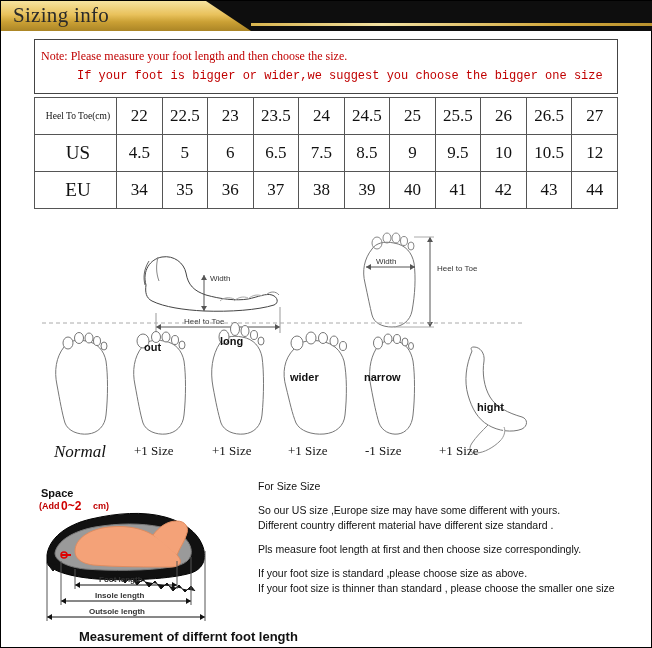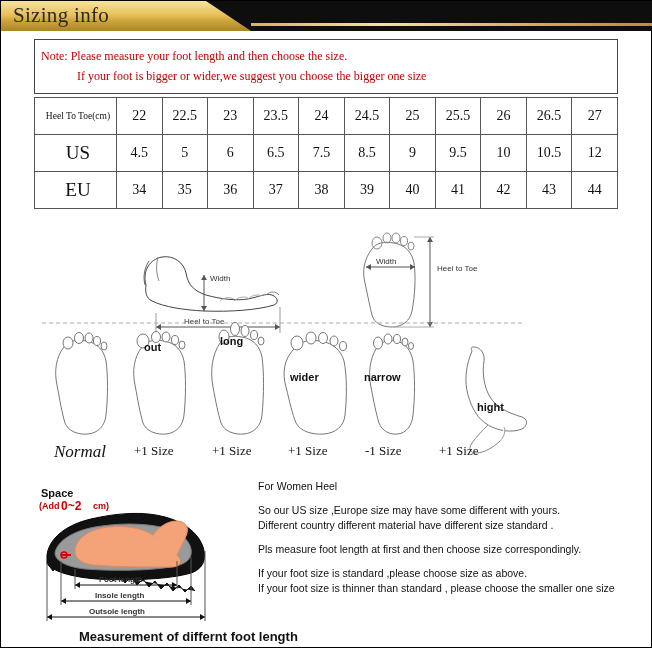--- a/index.html
+++ b/index.html
@@ -70,38 +70,38 @@
     padding: 6px 6px 7px 6px;
     background: #fff;
   }
   .note-line {
     color: #c00000;
     font-size: 12px;
     line-height: 20px;
     font-family: "Liberation Serif", serif;
     white-space: nowrap;
   }
-  .note-line.indent { padding-left: 36px; }
+  .note-line.indent { padding-left: 36px; font-family: Liberation Mono, monospace; }
 
   
   .size-table {
     position: absolute;
     left: 33px;
     top: 96px;
     width: 584px;
     border-collapse: collapse;
     table-layout: fixed;
   }
   .size-table td {
     border: 1px solid #555;
     text-align: center;
     vertical-align: middle;
     height: 34px;
     font-family: "Liberation Serif", serif;
-    font-size: 14px;
+    font-size: 17px;
     color: #111;
   }
   .size-table td.rowhead {
     width: 74px;
     font-size: 19px;
     padding-left: 6px;
   }
   .size-table td.rowhead.small {
     font-size: 9.5px;
   }
@@ -398,21 +398,21 @@
         <text x="30" y="33" font-family="Liberation Sans, sans-serif" font-size="12" font-weight="bold" fill="#d00000">0~2</text>
         <text class="txt-red" x="62" y="32">cm)</text>
 
         <text class="txt-small" x="68" y="105" font-weight="bold">Foot length</text>
         <text class="txt-small" x="64" y="121" font-weight="bold">Insole length</text>
         <text class="txt-small" x="58" y="137" font-weight="bold">Outsole length</text>
       </svg>
     </div>
 
     <div class="bottom-right">
-      <div class="br-line">For Women Heel</div>
+      <div class="br-line">For Size Size</div>
       <div class="br-gap"></div>
       <div class="br-line">So our US size ,Europe size may have some different with yours.</div>
       <div class="br-line">Different country different material have different size standard .</div>
       <div class="br-gap"></div>
       <div class="br-line">Pls measure foot length at first and then choose size correspondingly.</div>
       <div class="br-gap"></div>
       <div class="br-line">If your foot size is standard ,please choose size as above.</div>
       <div class="br-line">If your foot size is thinner than standard , please choose the smaller one size</div>
     </div>
   </div>

